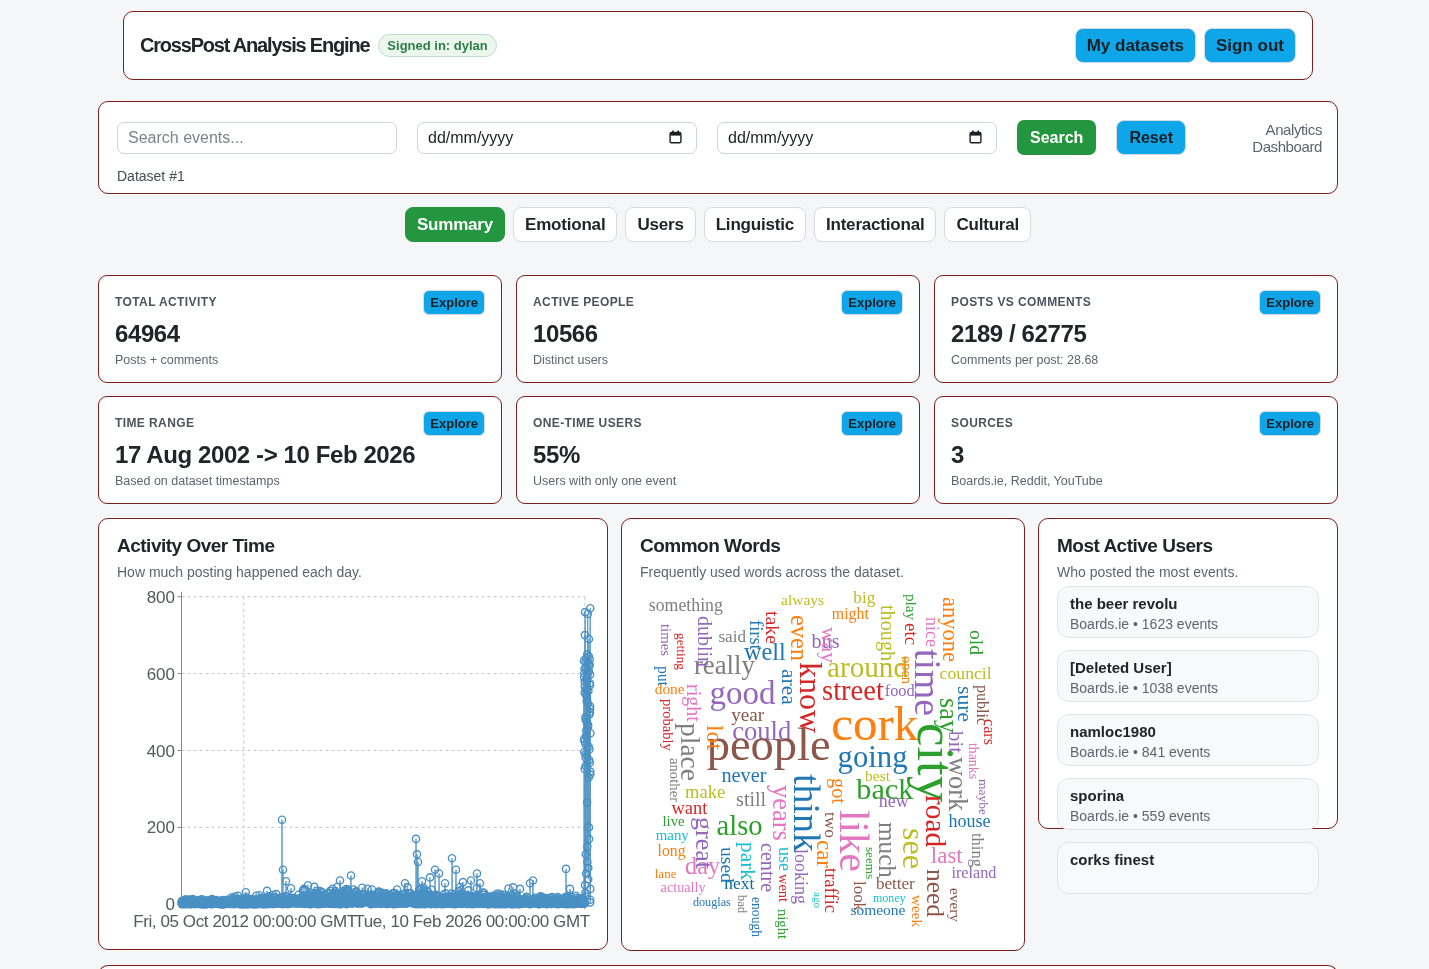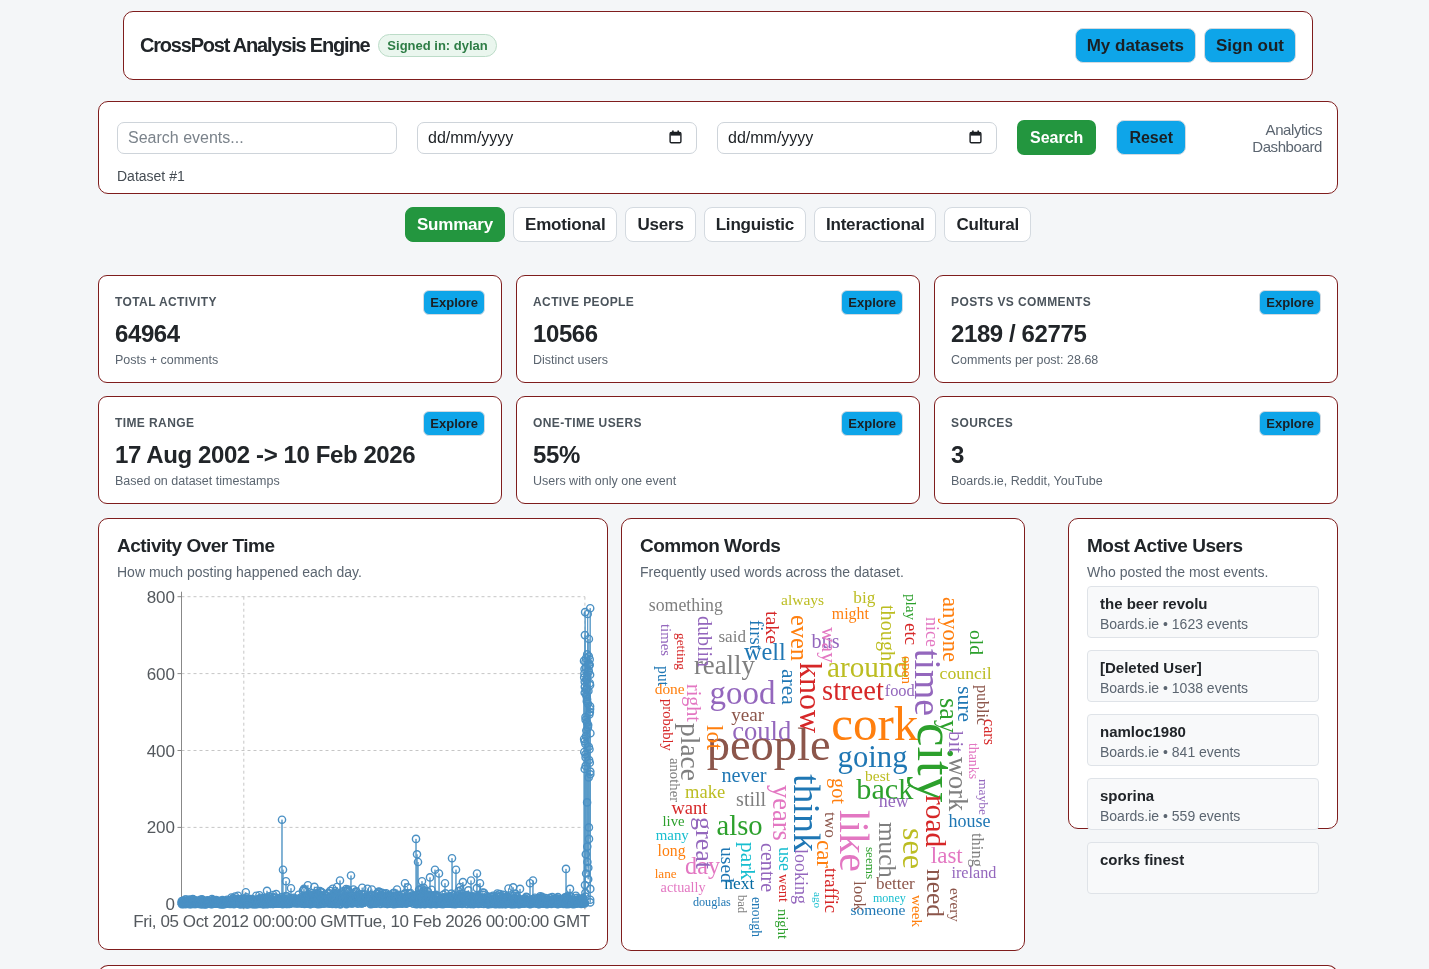--- a/index.html
+++ b/index.html
@@ -44,21 +44,21 @@
 
 
 .panels { margin-top:14px; display:grid; grid-template-columns:510px 404px 300px; gap:13px; align-items:start; }
 .panel { border-radius:10px; padding:16px 18px; }
 .ptitle { font-size:19px; font-weight:bold; letter-spacing:-0.5px; }
 .psub { font-size:14px; color:#5b6570; margin-top:7px; }
 .chartbox { position:absolute; left:1px; top:1px; width:508px; height:430px; }
 
 
 .ulist { margin-top:6px; height:348px; overflow:hidden; }
-.uitem { background:#f8f9fa; border:1px solid #dfe3e8; border-radius:4px; padding:8px 12px; margin-bottom:12px; height:52px; }
+.uitem { background:#f8f9fa; border:1px solid #dfe3e8; border-radius:12px; padding:8px 12px; margin-bottom:12px; height:52px; }
 .uname { font-size:15px; font-weight:bold; }
 .usub { font-size:14px; color:#5b6570; margin-top:4px; }
 
 .next { margin-top:14px; height:20px; border-bottom:none; border-radius:10px 10px 0 0; }
 .cloud { position:absolute; left:0; top:0; width:404px; height:433px; overflow:hidden; }
 .cloud span { position:absolute; white-space:nowrap; line-height:1; font-family:"Liberation Serif", serif; }
 .cloud .v { writing-mode:vertical-rl; }
 </style>
 </head>
 <body>
@@ -2106,21 +2106,21 @@
 <span class="v" style="left:154.9px;top:355.4px;font-size:14.4px;color:#d62728">went</span>
 <span class="v" style="left:169.8px;top:329.8px;font-size:18.0px;color:#9467bd">looking</span>
 <span class="v" style="left:189.8px;top:320.8px;font-size:22.9px;color:#ff7f0e">car</span>
 <span class="v" style="left:199.9px;top:349.3px;font-size:18.6px;color:#d62728">traffic</span>
 <span class="v" style="left:190.0px;top:373.1px;font-size:11.1px;color:#17becf">ago</span>
 <span class="v" style="left:113.8px;top:376.0px;font-size:12.5px;color:#7f7f7f">bad</span>
 <span class="v" style="left:127.9px;top:377.9px;font-size:13.6px;color:#1f77b4">enough</span>
 <span class="v" style="left:153.8px;top:389.7px;font-size:14.6px;color:#2ca02c">night</span>
         </div>
     </div>
-    <div class="card panel" style="height:311px;margin-left:30px;">
+    <div class="card panel" style="height:311px;">
       <div class="ptitle">Most Active Users</div>
       <div class="psub">Who posted the most events.</div>
       <div class="ulist">
         <div class="uitem">
             <div class="uname">the beer revolu</div>
             <div class="usub">Boards.ie • 1623 events</div>
           </div>
         <div class="uitem">
             <div class="uname">[Deleted User]</div>
             <div class="usub">Boards.ie • 1038 events</div>

